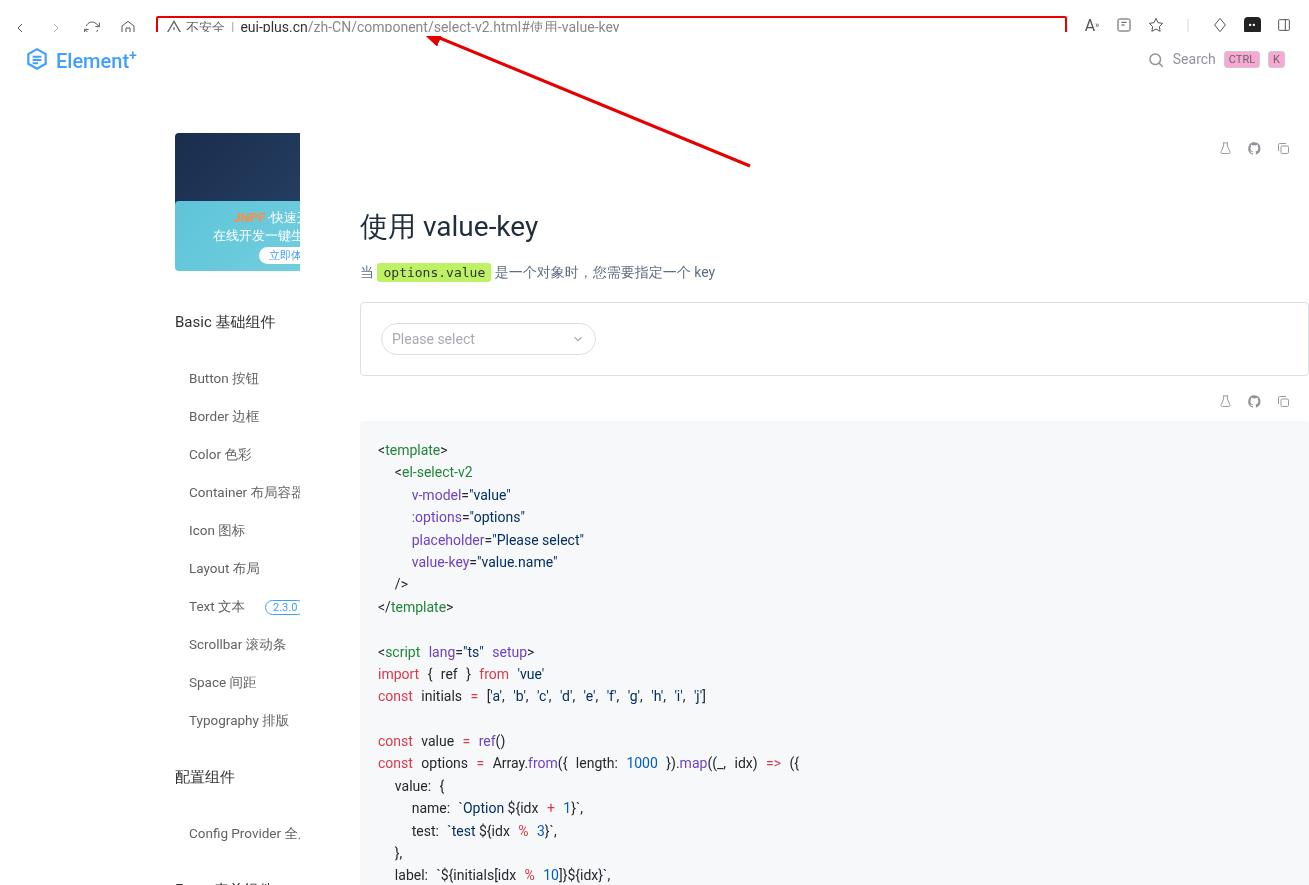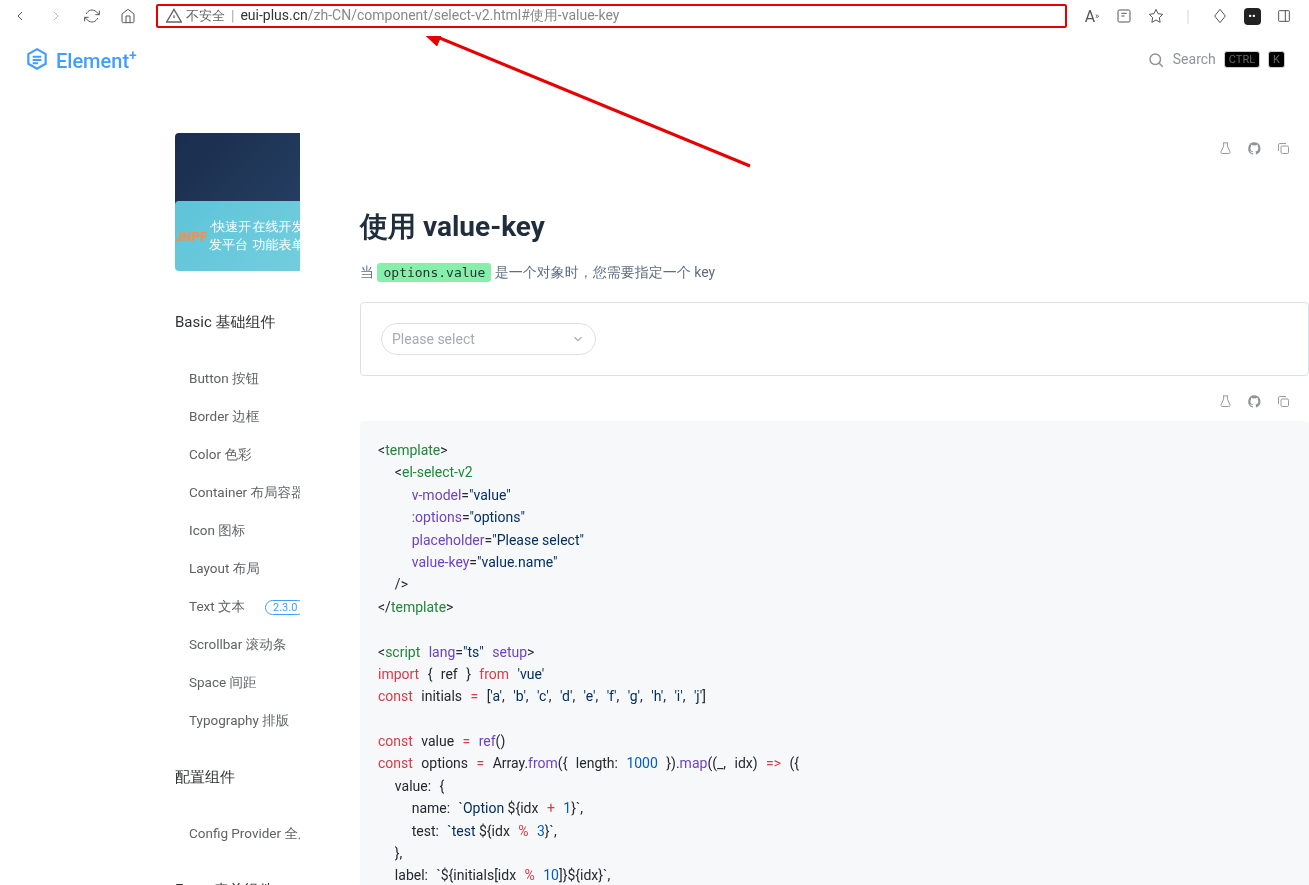--- a/index.html
+++ b/index.html
@@ -1,49 +1,49 @@
 <!DOCTYPE html>
 <html><head>
 <meta charset="utf-8">
 <style>
 *{margin:0;padding:0;box-sizing:border-box;font-family:-apple-system,BlinkMacSystemFont,"Segoe UI",Roboto,sans-serif}
 body{background:#fff;overflow:hidden}
-.browser-bar{height:32px;display:flex;align-items:center;padding:16px 8px;gap:12px;border-bottom:1px solid #e0e0e0}
+.browser-bar{height:32px;display:flex;align-items:flex-start;padding:16px 8px;gap:12px;border-bottom:1px solid #e0e0e0}
 .browser-bar svg{width:16px;height:16px;stroke:#555;fill:none;stroke-width:1.5}
 .nav-icon{cursor:pointer;display:flex;align-items:center;justify-content:center;width:24px;height:24px}
 .url-bar{flex:1;display:flex;align-items:center;gap:6px;padding:2px 8px;font-size:14px;color:#333;position:relative;border:2px solid #e60000;border-radius:2px;height:24px;margin:0 4px}
 .url-warning{color:#666;font-size:13px;display:flex;align-items:center;gap:4px}
 .url-sep{color:#aaa}
 .url-domain{color:#333}
 .url-path{color:#888}
 .toolbar-right{display:flex;align-items:center;gap:14px;padding-right:8px}
 .toolbar-right .ico{width:18px;height:18px;display:flex;align-items:center;justify-content:center;color:#555}
 .app{display:flex;height:calc(100vh - 32px)}
 .header{position:fixed;top:32px;left:0;right:0;height:55px;display:flex;align-items:center;justify-content:space-between;padding:0 24px;background:#fff;z-index:10}
 .logo{display:flex;align-items:center;gap:6px;color:#409eff;font-size:20px;font-weight:500}
 .logo-plus{color:#409eff;font-size:14px;vertical-align:super}
 .search-box{display:flex;align-items:flex-start;gap:8px;color:#909399;font-size:14px}
 .search-box svg{width:18px;height:18px}
-.kbd{border:1px solid #ccc;border-radius:3px;padding:1px 4px;font-size:11px;color:#666;background:#000000}
+.kbd{border:1px solid #ccc;border-radius:3px;padding:1px 4px;font-size:11px;color:#666;background:#f9a8d4}
 .sidebar{width:300px;padding:100px 20px 20px 175px;overflow-y:auto;position:relative}
 .banner{width:232px;height:104px;background:linear-gradient(135deg,#1a2d4d,#2b4a6f);border-radius:4px;margin-bottom:10px;position:absolute;left:175px;top:100px;overflow:hidden}
-.banner2{width:232px;height:70px;background:linear-gradient(135deg,#5ec4d9,#7dd3e0);border-radius:4px;position:absolute;left:175px;top:168px;display:flex;flex-direction:row;align-items:center;justify-content:center;color:#fff;font-size:13px}
+.banner2{width:232px;height:70px;background:linear-gradient(135deg,#5ec4d9,#7dd3e0);border-radius:4px;position:absolute;left:175px;top:168px;display:flex;flex-direction:column;align-items:center;justify-content:center;color:#fff;font-size:13px}
 .banner2 .line1{display:flex;align-items:center;gap:2px}
 .banner2 .jnpf{color:#ff8c42;font-weight:700}
 .banner2 .btn{background:#fff;color:#409eff;padding:1px 10px;border-radius:10px;font-size:11px;margin-top:2px}
 .sidebar-content{position:absolute;left:175px;top:252px;width:232px}
 .section-title{font-size:15px;font-weight:400;color:#303133;margin:28px 0}
 .sidebar-item{font-size:13.5px;color:#606266;padding:10px 0 10px 14px;cursor:pointer}
 .badge{display:inline-block;border:1px solid #409eff;color:#409eff;border-radius:10px;padding:0 7px;font-size:11px;margin-left:20px}
 .main{flex:1;padding:100px 0 20px 60px;overflow-y:auto}
 .actions{display:flex;justify-content:flex-end;gap:14px;padding:8px 18px;color:#909399}
 .actions svg{width:15px;height:15px}
-.h2{font-size:28px;font-weight:700;color:#1f2d3d;margin:40px 0 18px}
+.h2{font-size:28px;font-weight:400;color:#1f2d3d;margin:40px 0 18px}
 .desc{font-size:14px;color:#5e6d82;margin-bottom:20px}
-.inline-code{background:#86efac;color:#303133;padding:2px 6px;border-radius:3px;font-family:Menlo,Monaco,Consolas,monospace;font-size:13px}
+.inline-code{background:#bef264;color:#303133;padding:2px 6px;border-radius:3px;font-family:Menlo,Monaco,Consolas,monospace;font-size:13px}
 .demo-box{border:1px solid #dcdfe6;border-radius:4px;padding:20px;margin-bottom:10px}
 .select{width:215px;height:32px;border:1px solid #dcdfe6;border-radius:16px;display:flex;align-items:center;justify-content:space-between;padding:0 10px;color:#a8abb2;font-size:14px;cursor:pointer}
 .select svg{width:14px;height:14px;stroke:#a8abb2}
 .code-block{background:#f6f8fa;border-radius:4px;padding:18px;font-family:Menlo,Monaco,Consolas,monospace;font-size:14px;line-height:1.6;white-space:pre;color:#2c3e50;overflow-x:auto}
 .tag{color:#22863a}
 .attr{color:#6f42c1}
 .str{color:#032f62}
 .pun{color:#24292e}
 .kw{color:#d73a49}
 .fn{color:#6f42c1}

